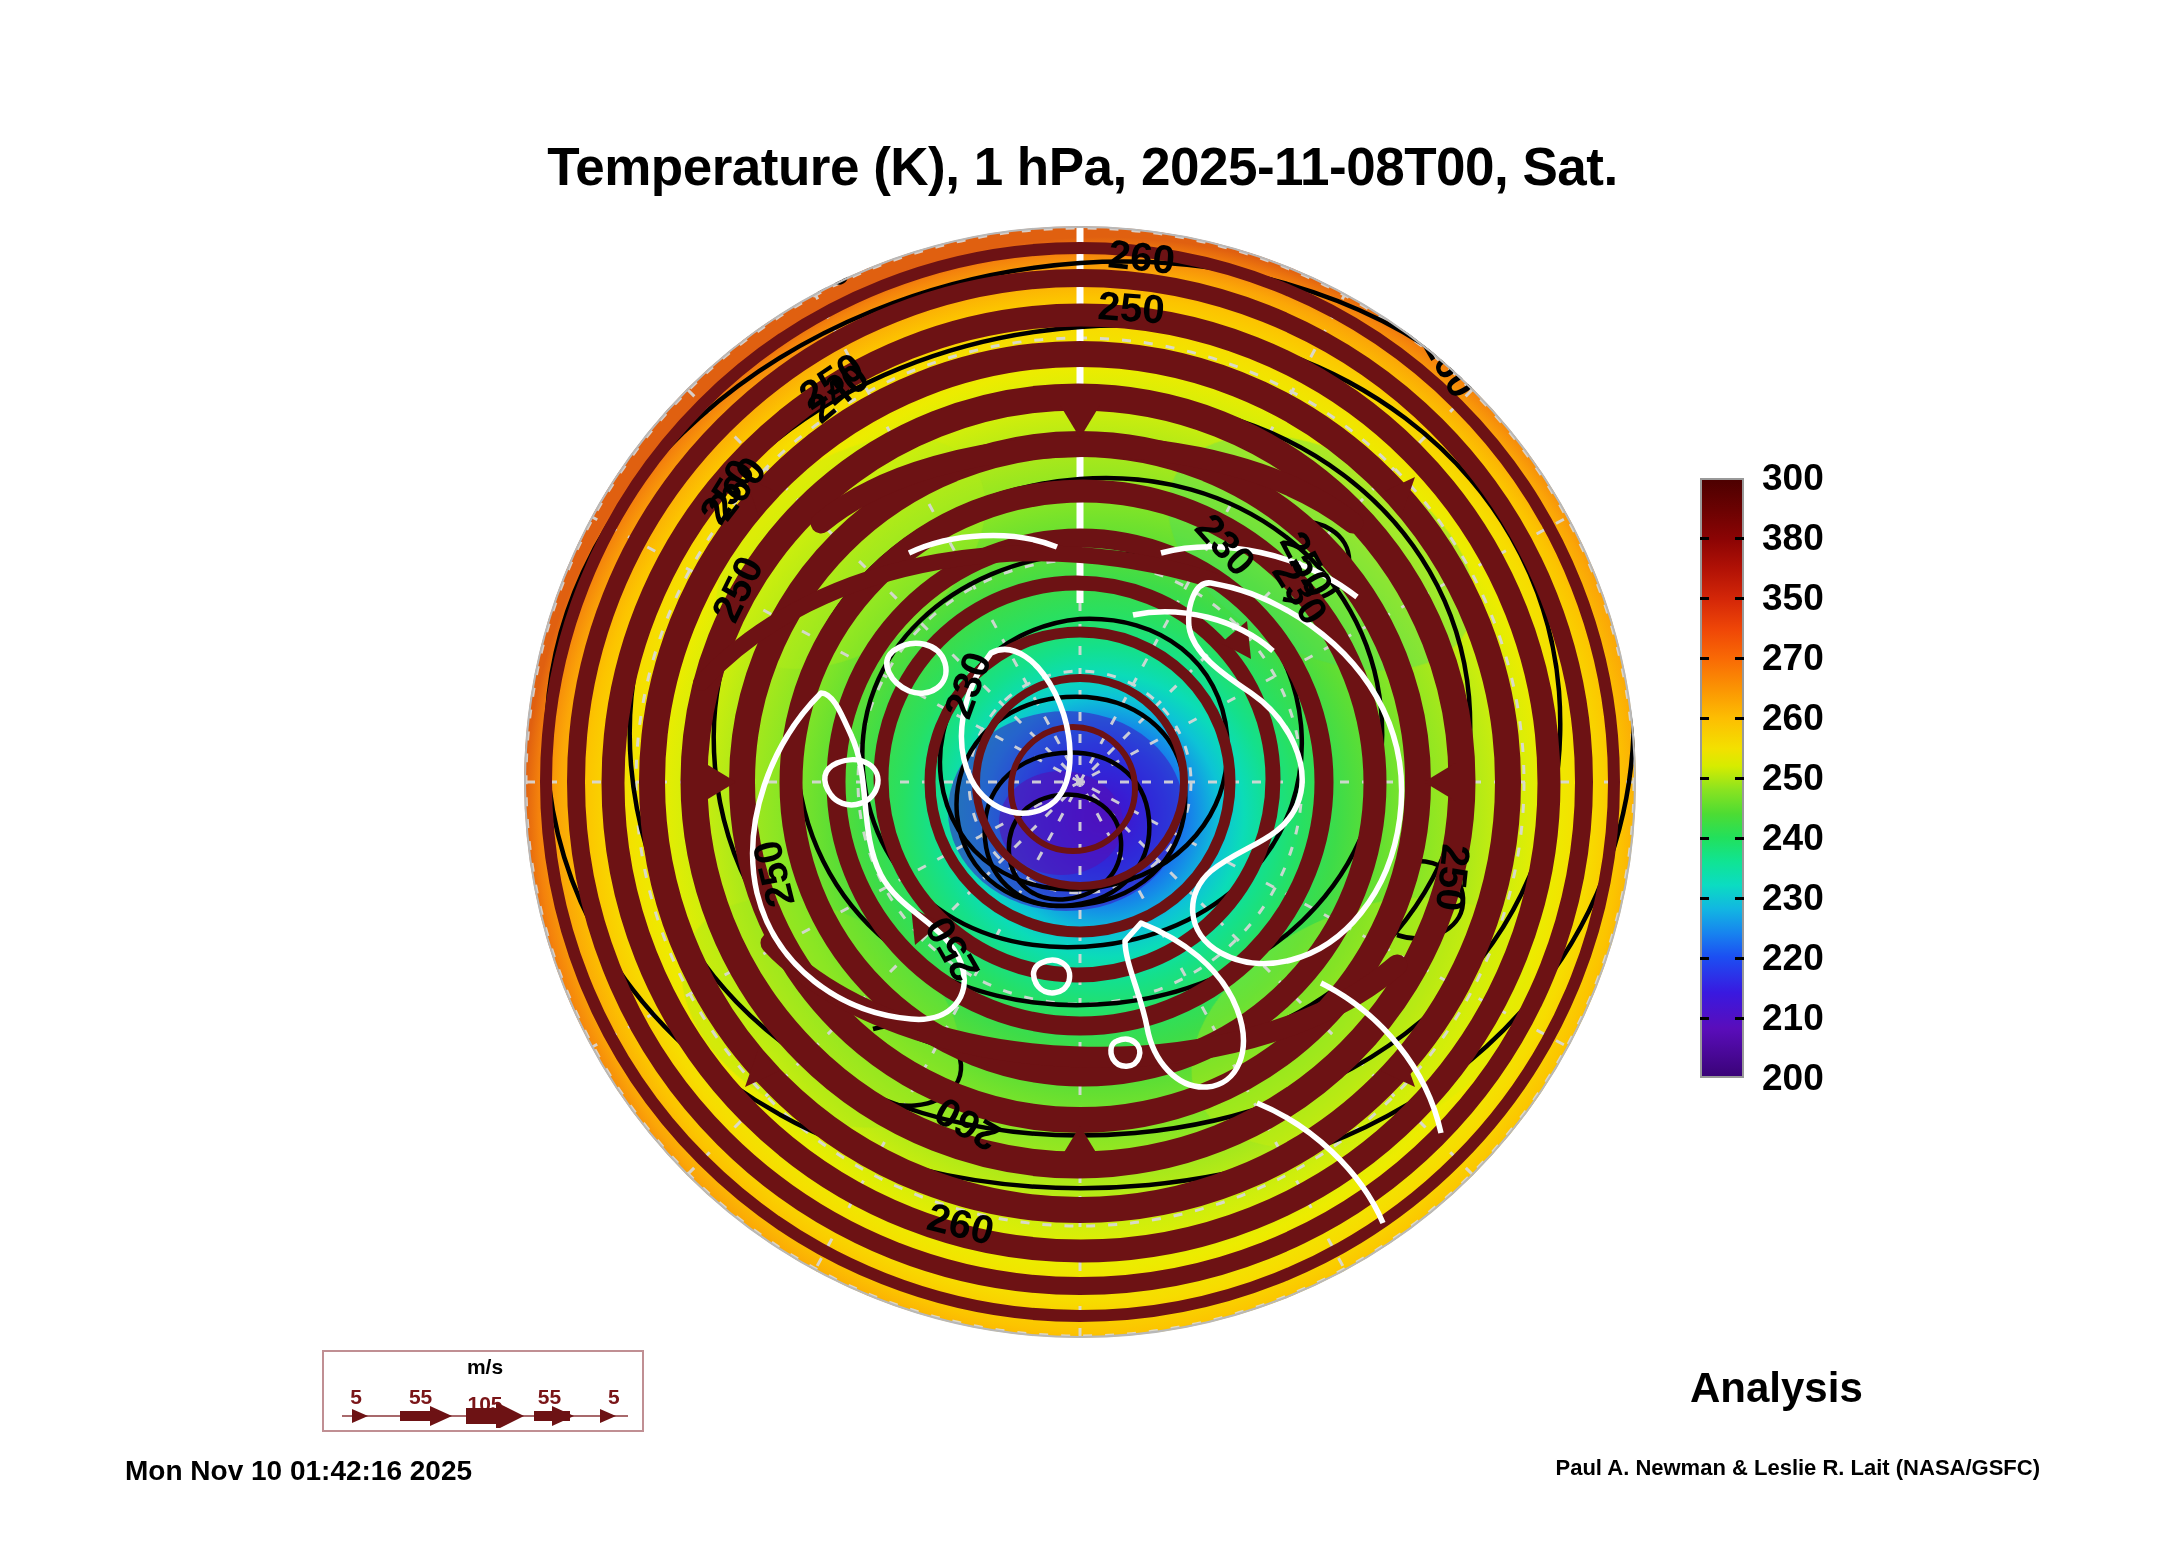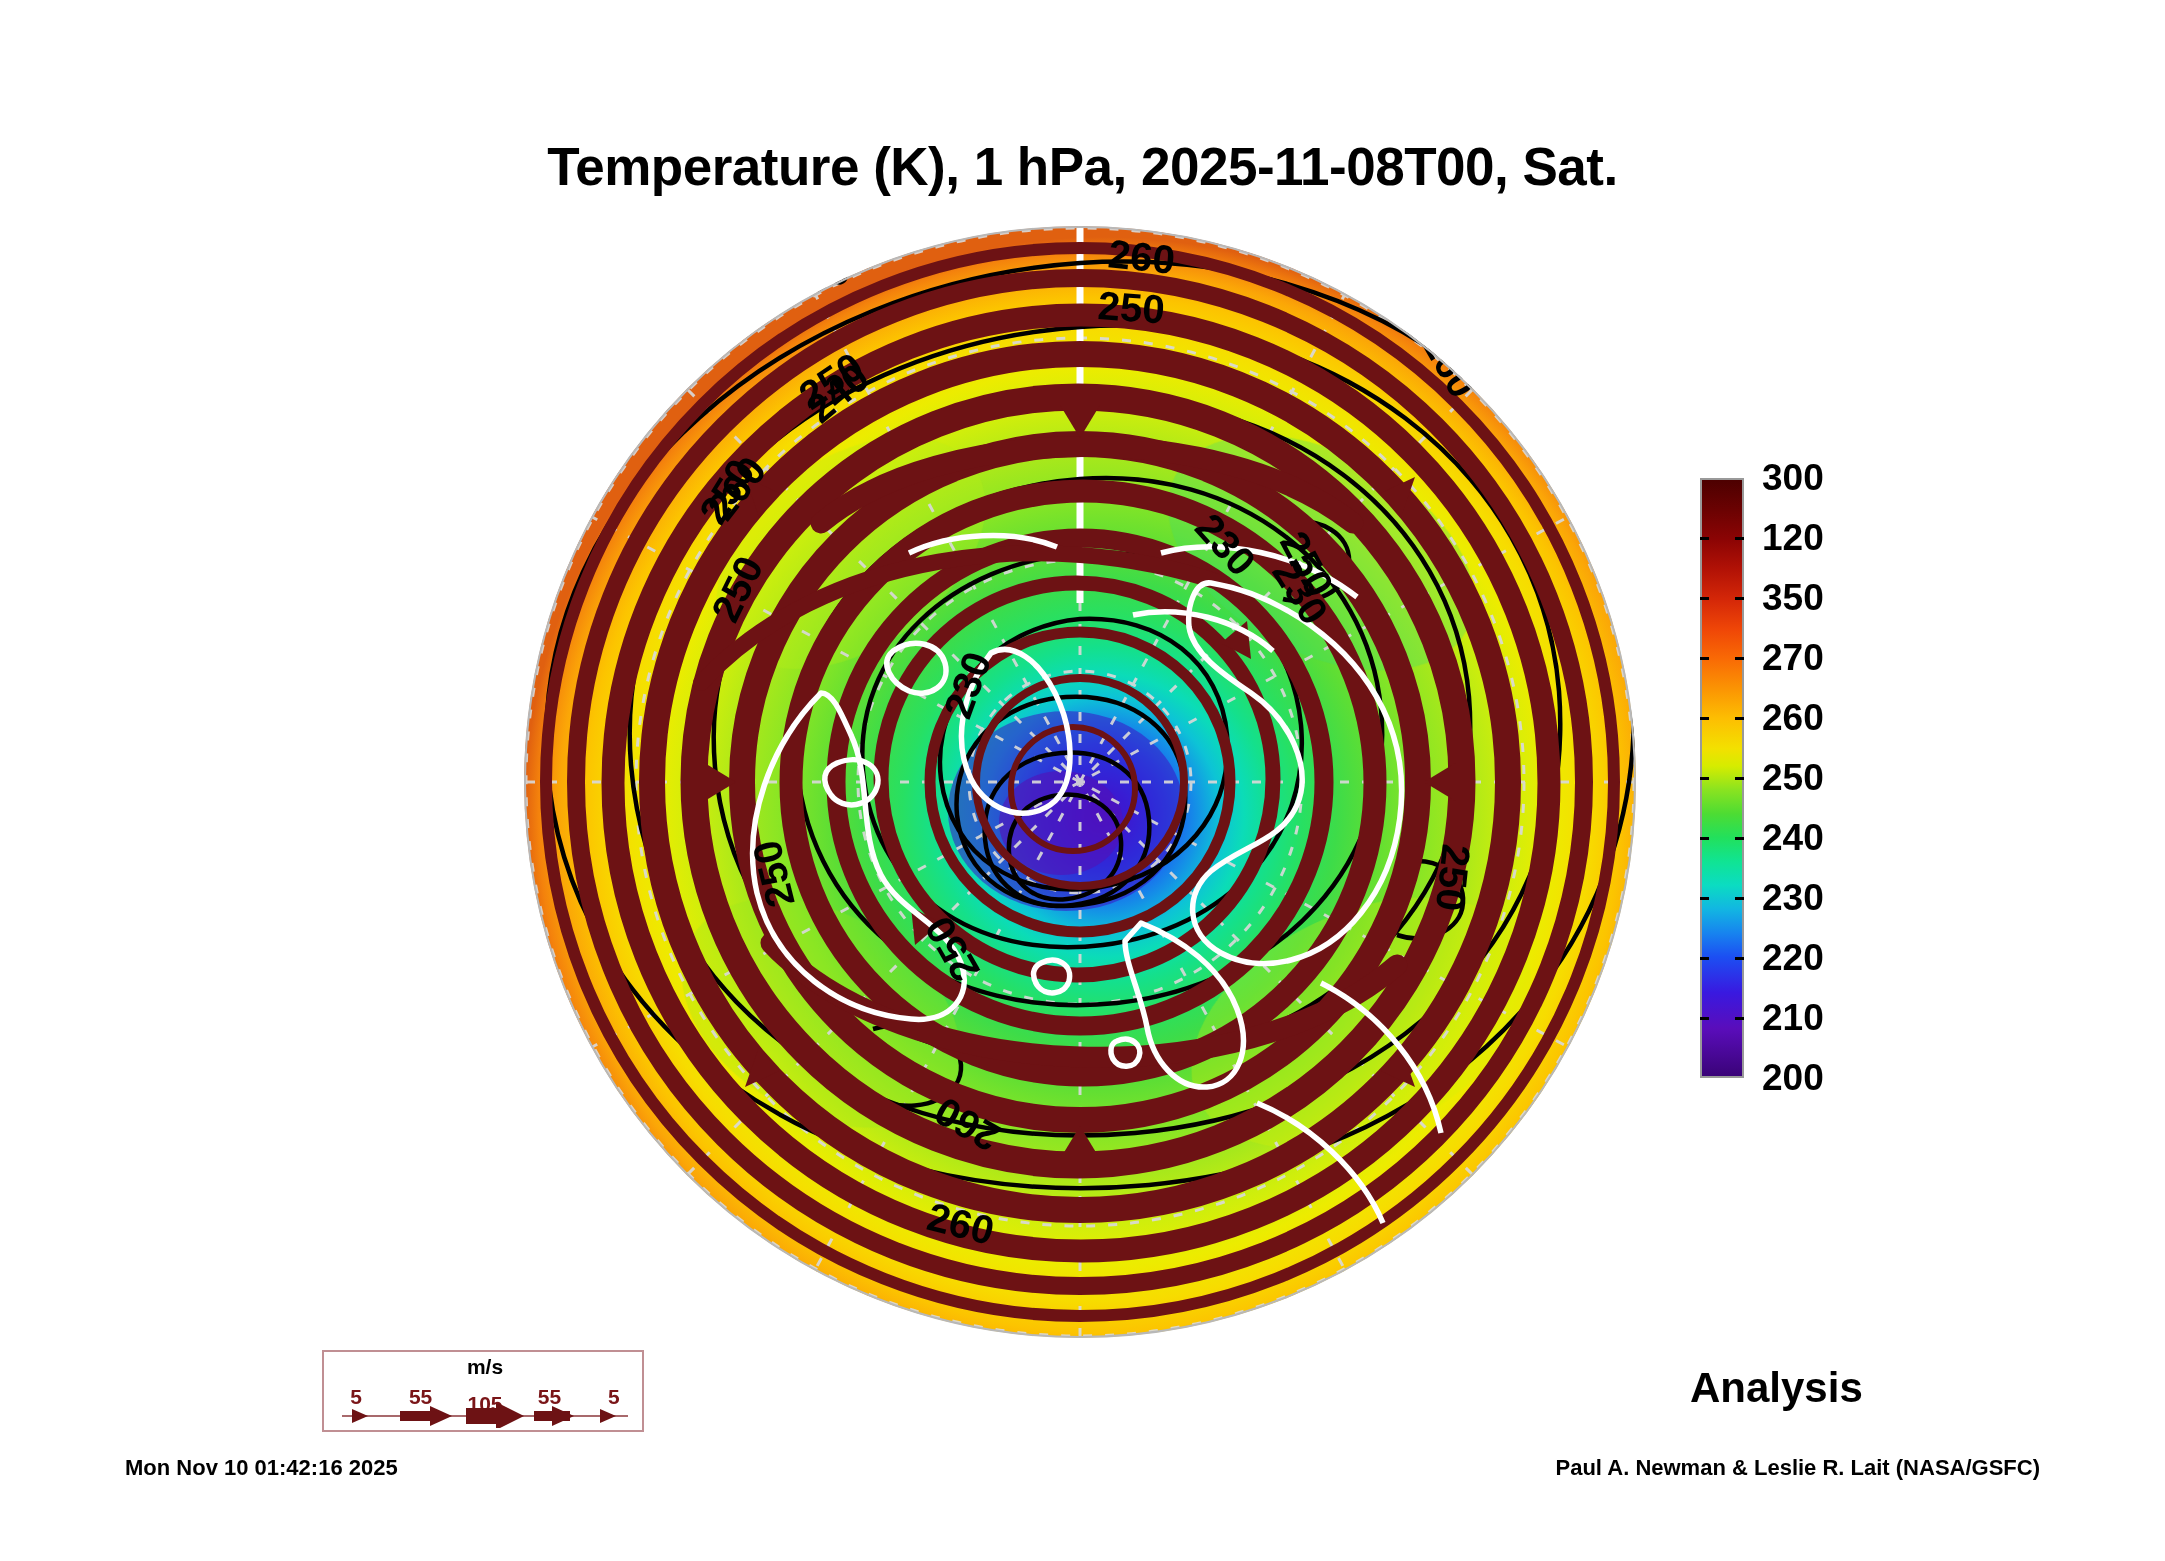--- a/index.html
+++ b/index.html
@@ -137,21 +137,21 @@
     left: 1690px;
     top: 1364px;
     font-size: 42px;
     font-weight: bold;
     color: #000000;
   }
   #timestamp {
     position: absolute;
     left: 125px;
     top: 1455px;
-    font-size: 22px;
+    font-size: 28px;
     font-weight: bold;
     color: #000000;
     white-space: nowrap;
   }
   #credit {
     position: absolute;
     right: 125px;
     top: 1455px;
     font-size: 22px;
     font-weight: bold;
@@ -380,21 +380,21 @@
         <i class="tl"></i>
         <i class="tr"></i>
       </div>
       <div class="cb-tick" style="top: 540px; border-top: none;">
         <i class="tl"></i>
         <i class="tr"></i>
       </div>
     </div>
   <div id="colorbar-labels">
       <div class="cb-label" style="top: -19px;">300</div>
-      <div class="cb-label" style="top: 41px;">120</div>
+      <div class="cb-label" style="top: 41px;">380</div>
       <div class="cb-label" style="top: 101px;">350</div>
       <div class="cb-label" style="top: 161px;">270</div>
       <div class="cb-label" style="top: 221px;">260</div>
       <div class="cb-label" style="top: 281px;">250</div>
       <div class="cb-label" style="top: 341px;">240</div>
       <div class="cb-label" style="top: 401px;">230</div>
       <div class="cb-label" style="top: 461px;">220</div>
       <div class="cb-label" style="top: 521px;">210</div>
       <div class="cb-label" style="top: 581px;">200</div>
     </div>

